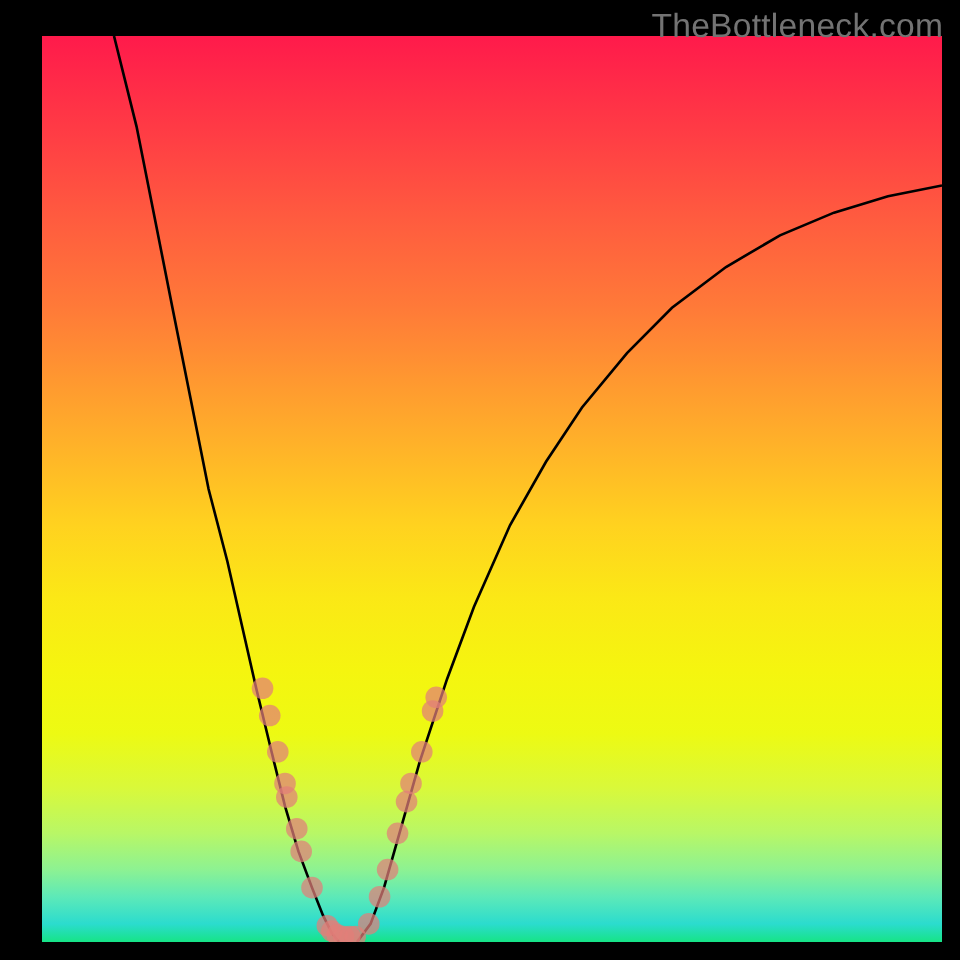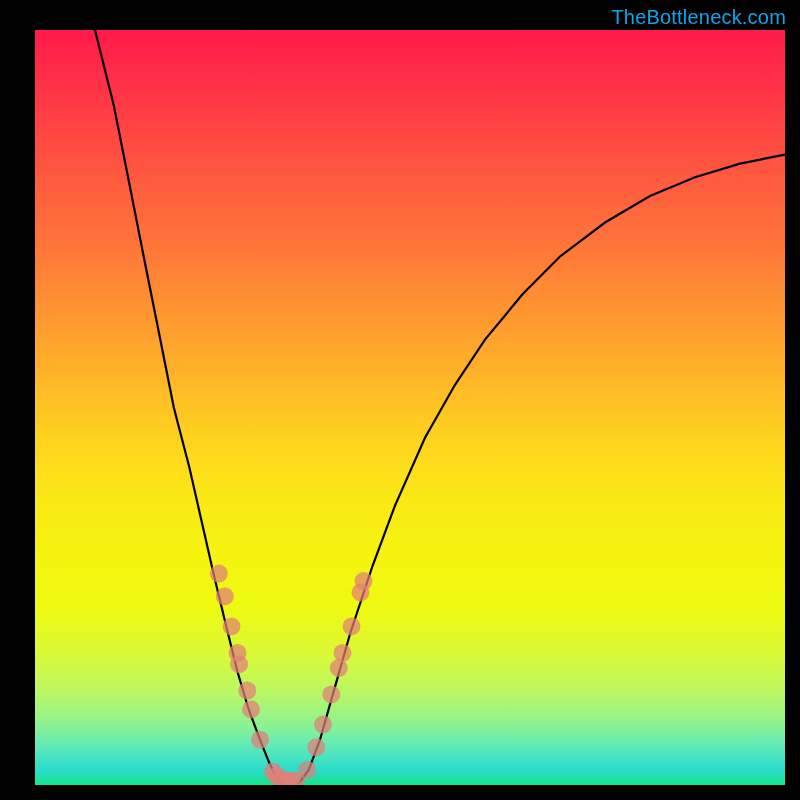--- a/index.html
+++ b/index.html
@@ -41,22 +41,22 @@
       #8df292 92%,
       #5de9b8 95%,
       #2bdcce 98%,
       #16e486 100%
     );
   }
   .watermark {
     position: absolute;
     top: 6px;
     right: 14px;
-    color: #0ea5e9;
-    font-size: 20px;
+    color: #737373;
+    font-size: 28px;
     font-weight: 500;
     letter-spacing: 0.2px;
     user-select: none;
   }
   svg.overlay {
     position: absolute;
     left: 0;
     top: 0;
     width: 750px;
     height: 755px;

